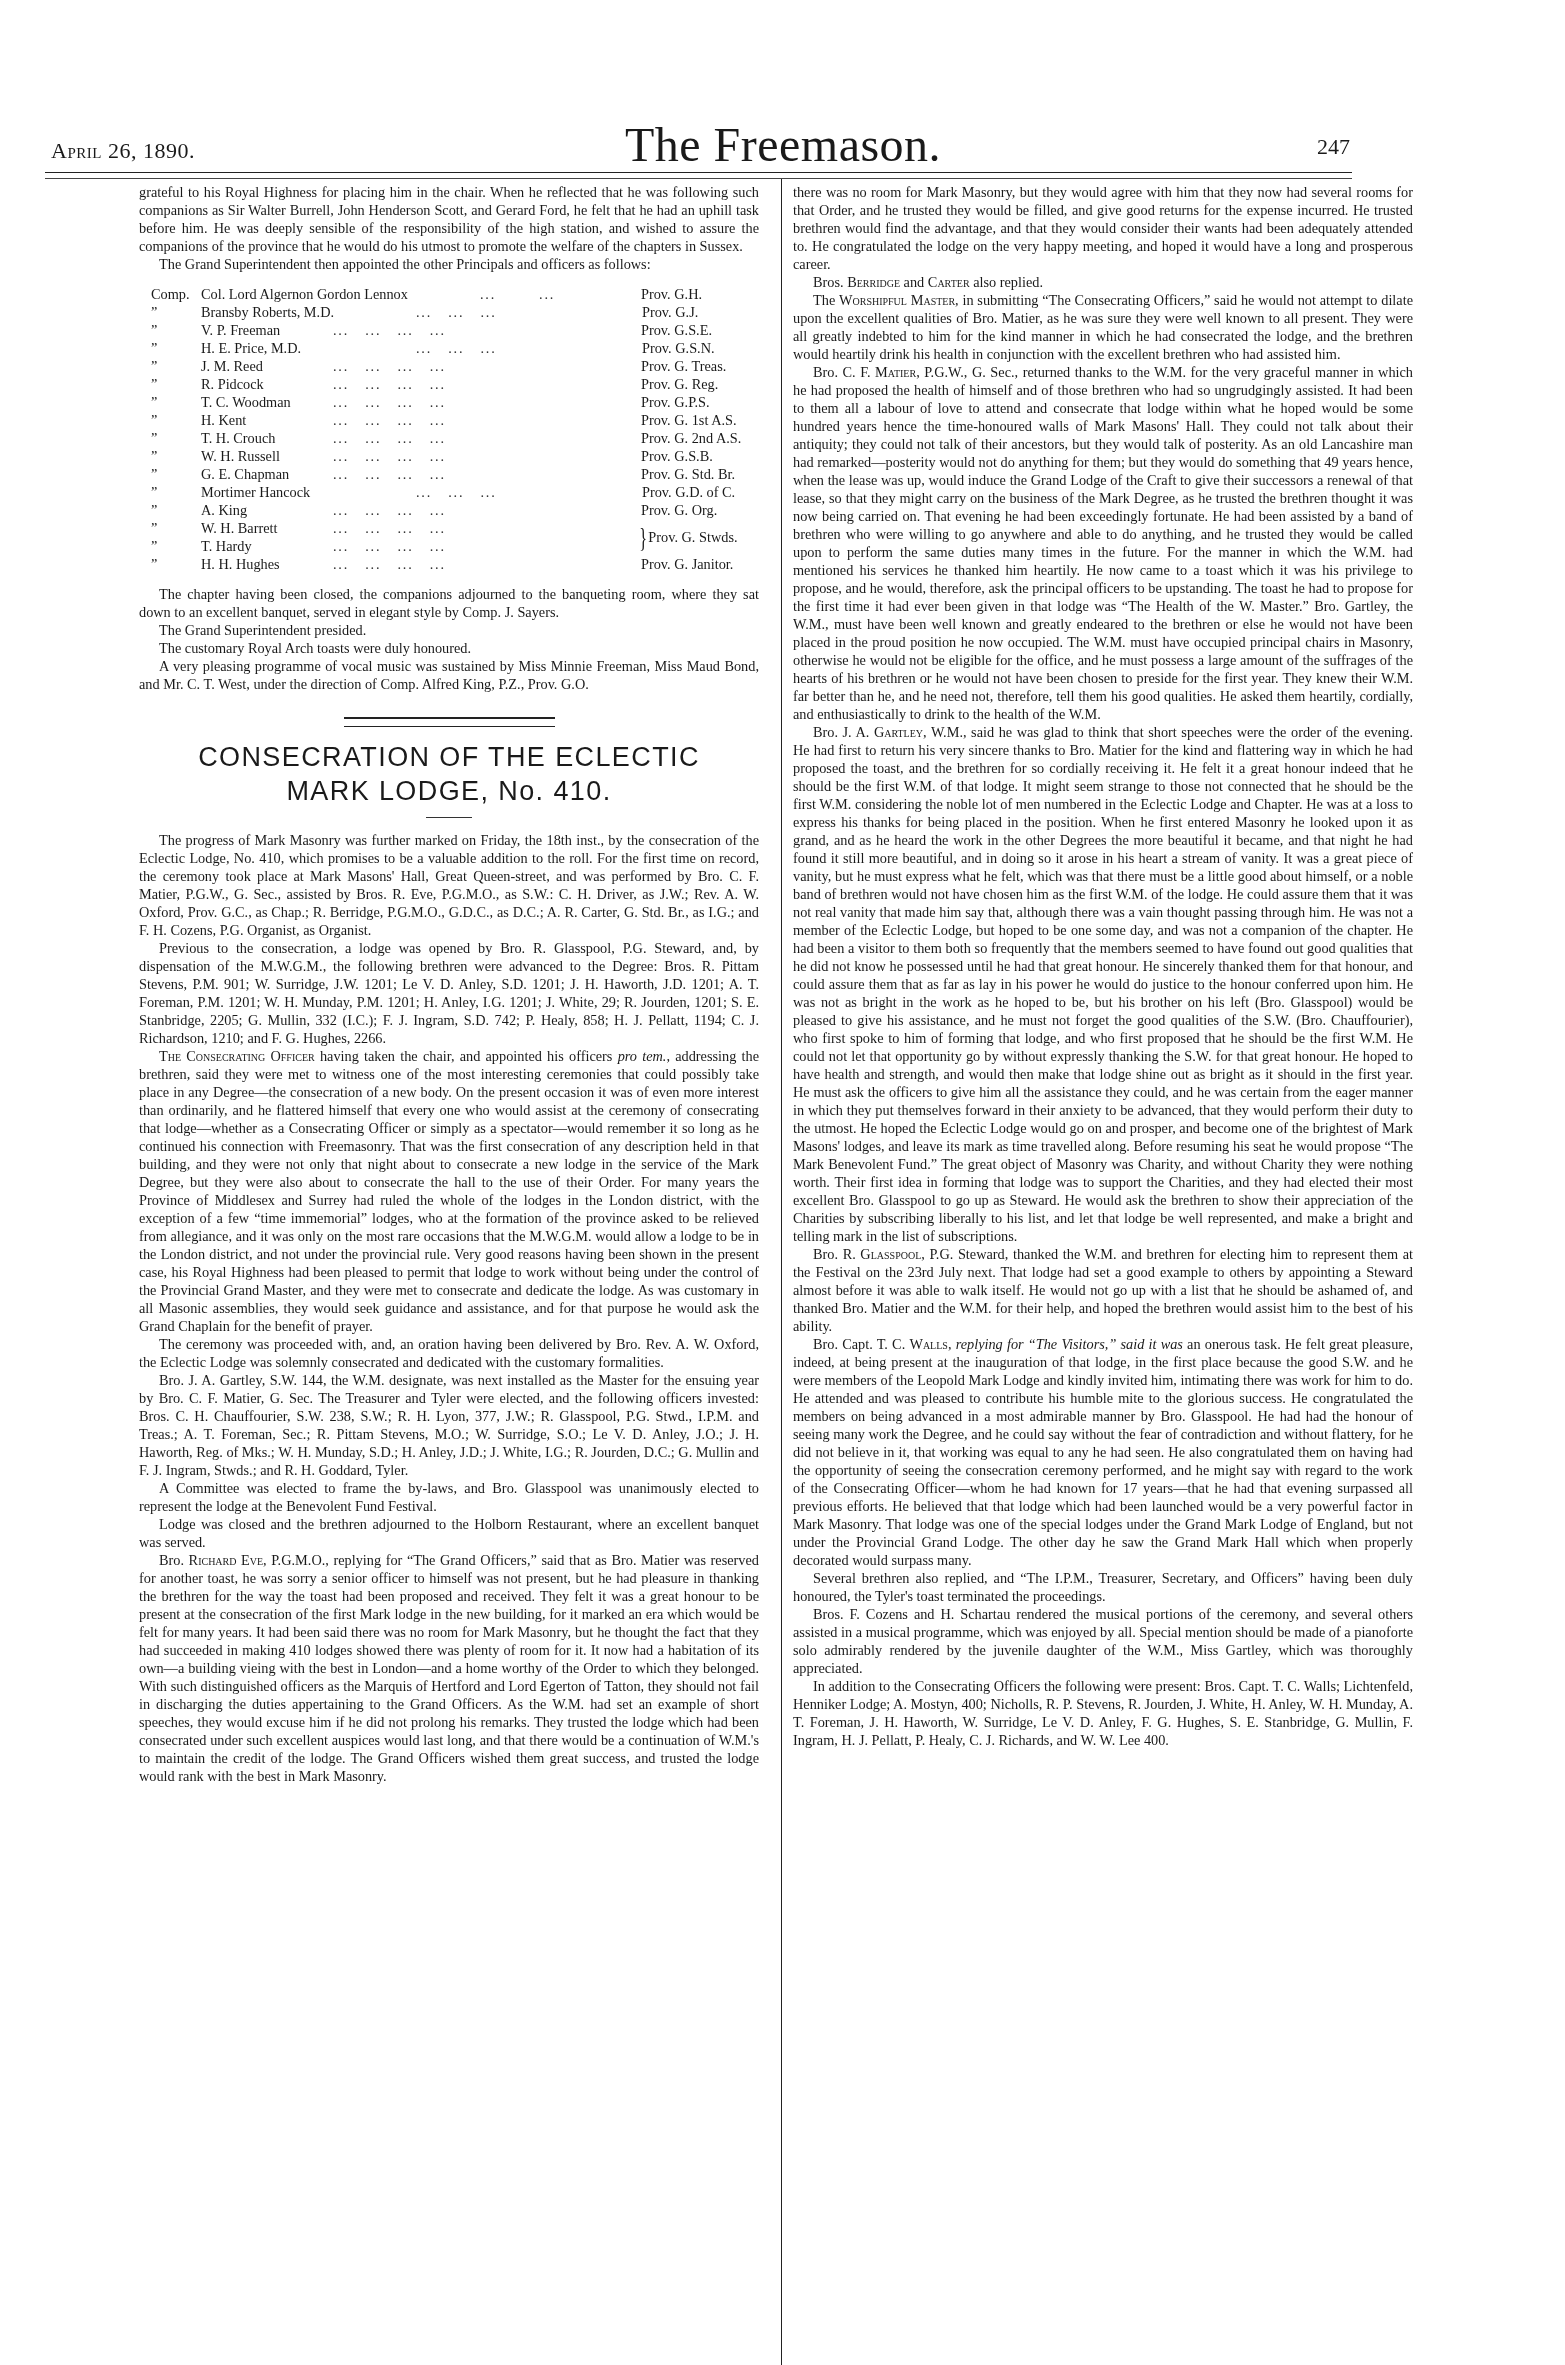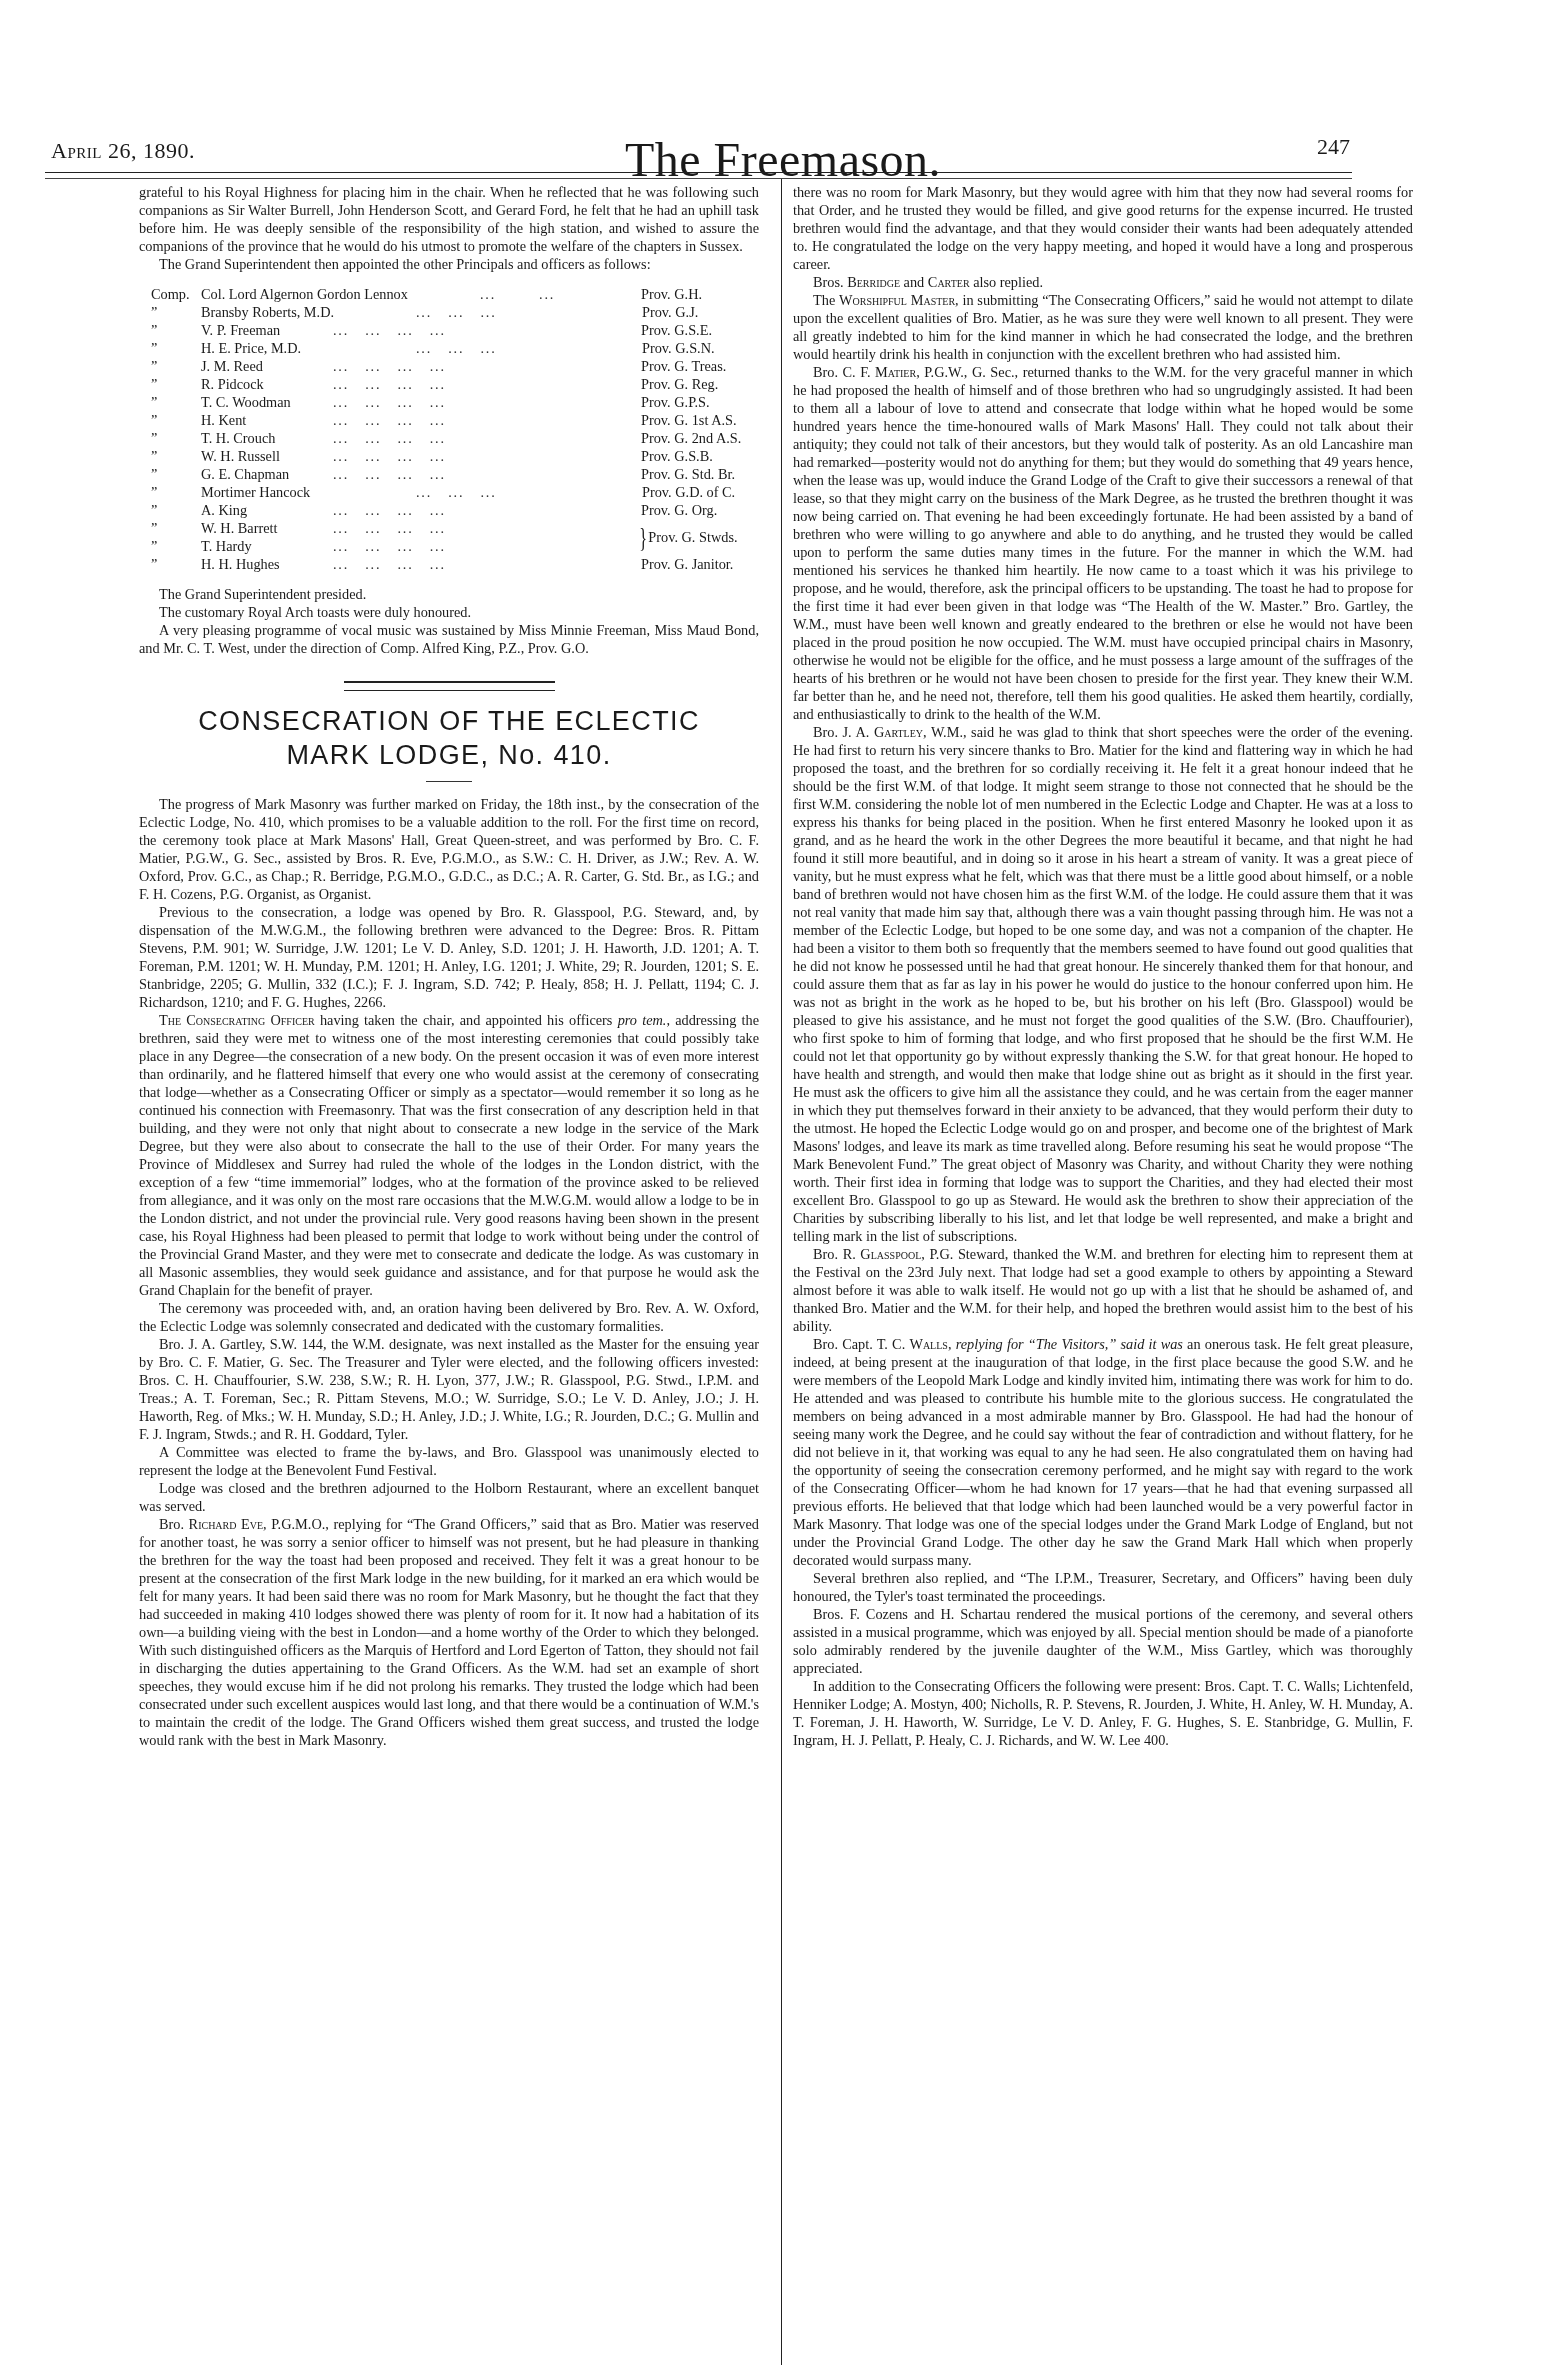--- a/index.html
+++ b/index.html
@@ -7,21 +7,21 @@
       width: 1566px; height: 2366px; position: relative; overflow: hidden;
       font-family: "Liberation Serif", "DejaVu Serif", serif;
       color: #1a1a1a;
     }
     .masthead { position: absolute; left: 0; top: 0; width: 1392px; height: 183px; }
     .mast-date {
       position: absolute; left: 51px; top: 138px;
       font-size: 22px; font-variant: small-caps; letter-spacing: 0.5px;
     }
     .mast-title {
-      position: absolute; left: 0; width: 1566px; top: 132px; text-align: center;
+      position: absolute; left: 0; width: 1566px; top: 117px; text-align: center;
       font-size: 48px; letter-spacing: 0.5px;
     }
     .mast-page {
       position: absolute; left: 1317px; top: 134px; font-size: 22px;
     }
     .rule-top {
       position: absolute; left: 45px; width: 1307px; top: 172px; height: 0;
       border-top: 1.8px solid #222; 
     }
     .rule-top2 {
@@ -180,20 +180,21 @@
     </div>
 
     <div class="officer-row">
       <span class="officer-prefix">”</span>
       <span class="officer-name" style="width:132px">H. H. Hughes</span>
       <span class="officer-dots" style="width:308px">...   ...   ...   ...</span>
       <span class="officer-office">Prov. G. Janitor.</span>
     </div>
   </div>
 
+  <p>The chapter having been closed, the companions adjourned to the banqueting room, where they sat down to an excellent banquet, served in elegant style by Comp. J. Sayers.</p>
   <p>The Grand Superintendent presided.</p>
   <p>The customary Royal Arch toasts were duly honoured.</p>
   <p>A very pleasing programme of vocal music was sustained by Miss Minnie Freeman, Miss Maud Bond, and Mr. C. T. West, under the direction of Comp. Alfred King, P.Z., Prov. G.O.</p>
 
   <div class="section-rule-thick"></div>
   <div class="section-rule-thin"></div>
 
   <div class="headline">
     <div>CONSECRATION OF THE ECLECTIC</div>
     <div>MARK LODGE, No. 410.</div>

